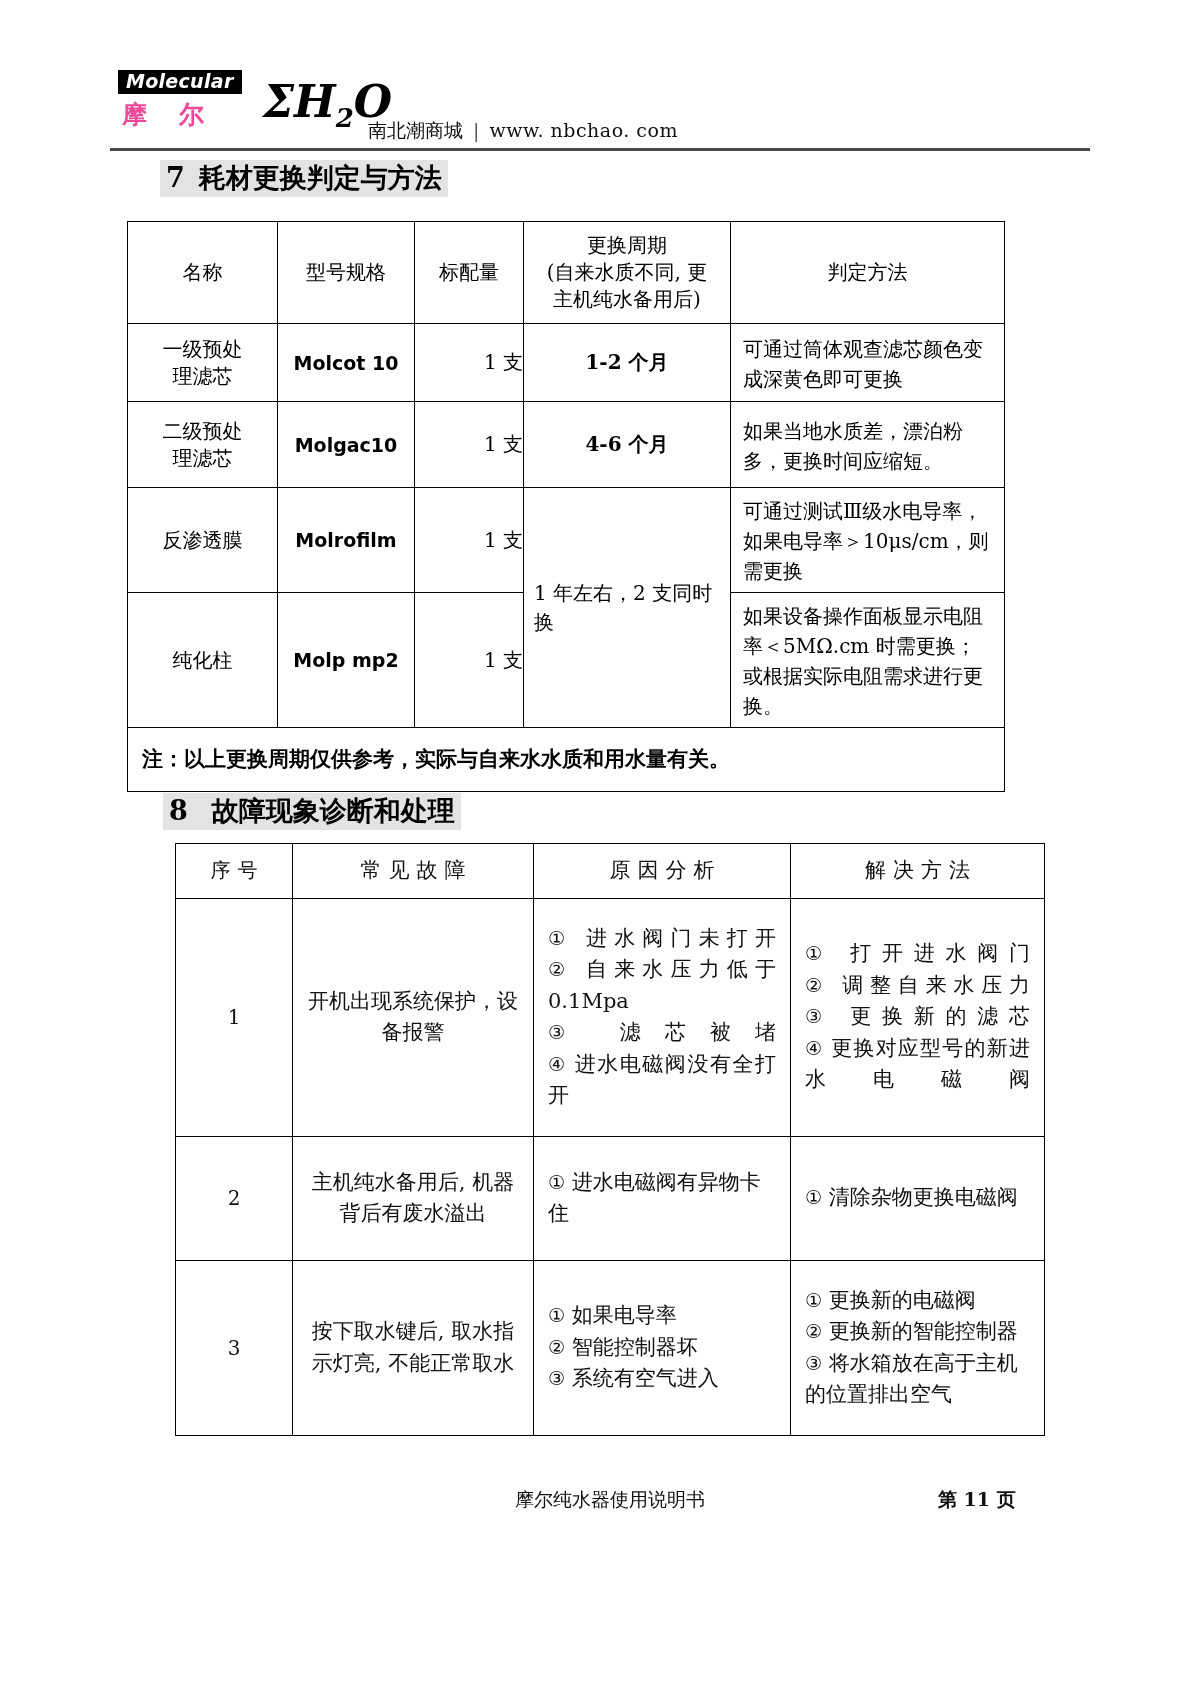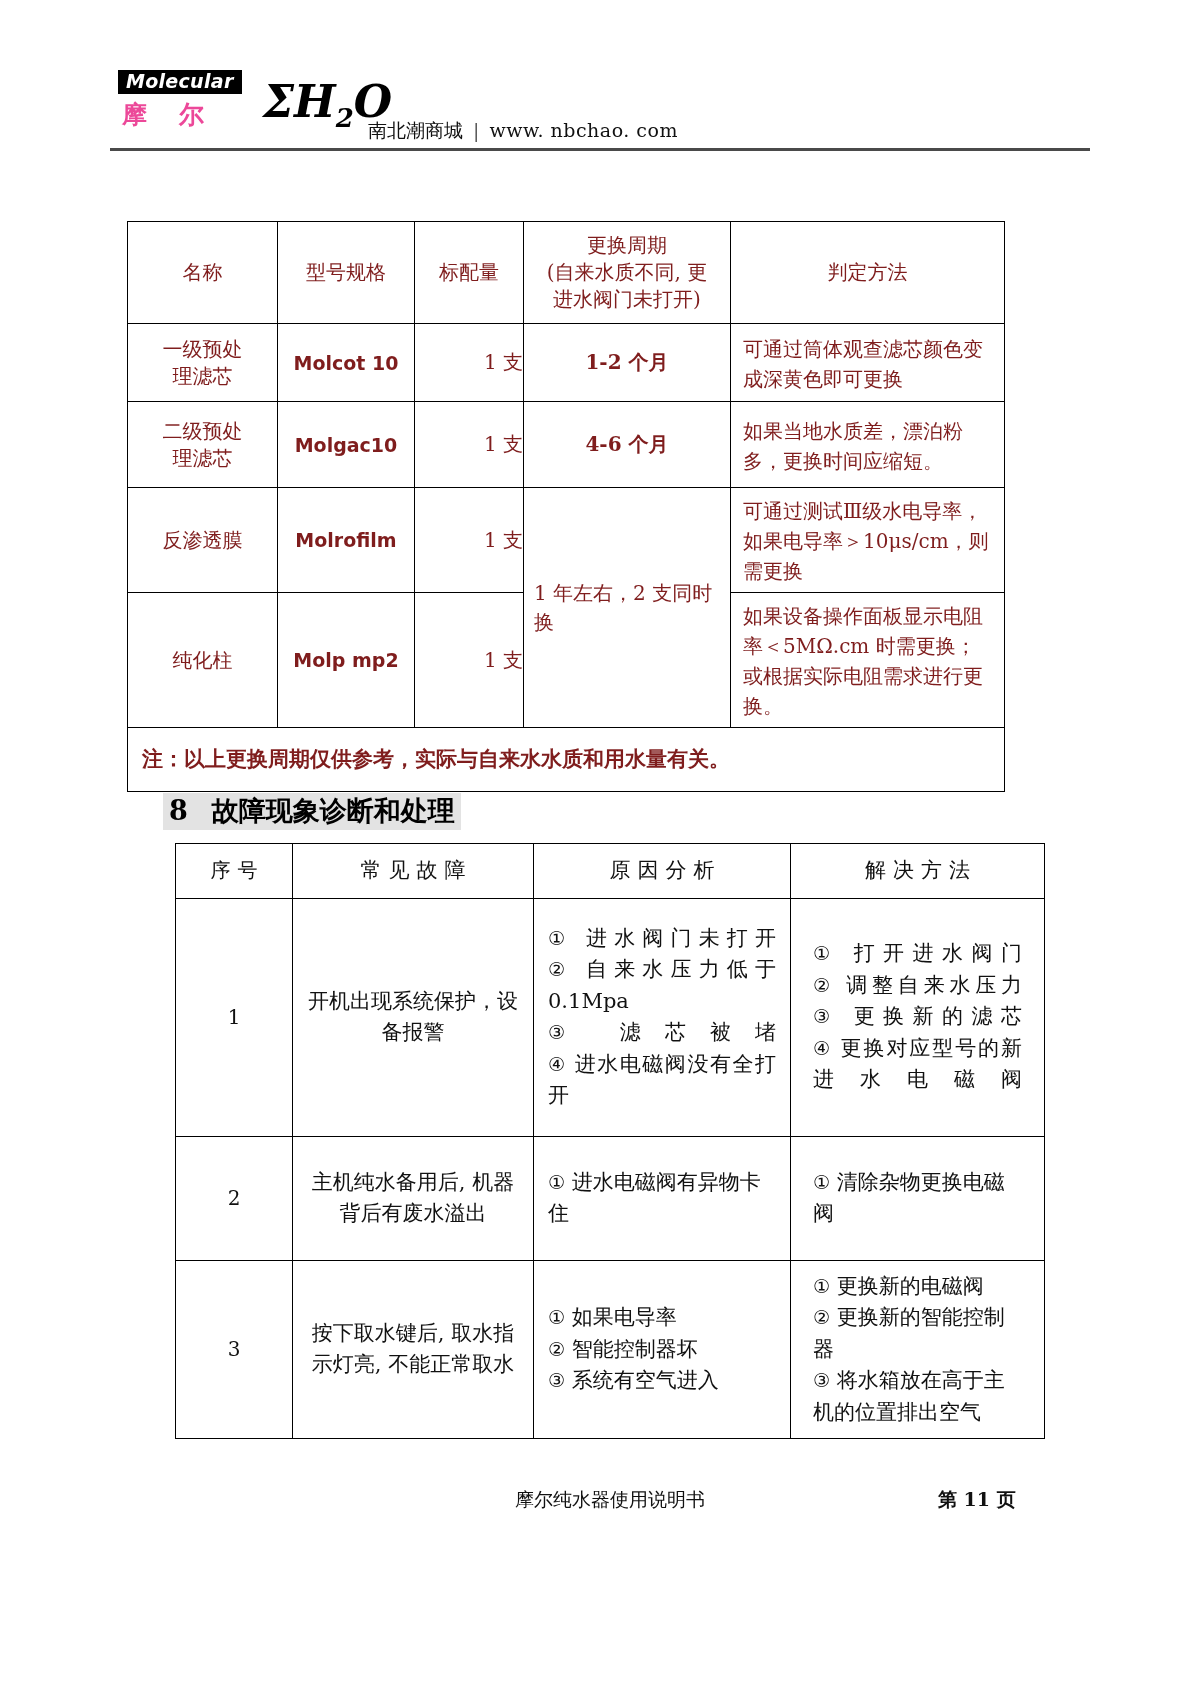--- a/index.html
+++ b/index.html
@@ -66,42 +66,42 @@
   .sec-num { padding-right:14px; }
   #sec8 .sec-num { padding-right:24px; }
 
   
   table { border-collapse:collapse; table-layout:fixed; }
   td, th { border:1.5px solid #000; vertical-align:middle; padding:0; }
 
   
   #t1-wrap { position:absolute; left:127px; top:221px; }
   #t1 { width:878px; }
-  #t1 td { font-family:"DejaVu Serif","Liberation Serif",serif; font-size:20px; color:#7f1d1d; }
+  #t1 td { font-family:"DejaVu Serif","Liberation Serif",serif; font-size:20px; color:#000000; }
   #t1 .c-name   { width:133px; text-align:center; line-height:1.35; padding:6px 8px; }
   #t1 .c-model  { width:120px; text-align:center; padding:6px 4px;
                   font-family:"DejaVu Sans","Liberation Sans",sans-serif; font-weight:bold; font-size:19px; }
   #t1 .c-qty    { width:92px;  text-align:right; padding:6px 0; }
   #t1 .c-period { width:190px; text-align:center; padding:8px 10px; line-height:1.45; }
   #t1 .c-period.merged { text-align:left; }
   #t1 .c-judge  { text-align:left; padding:8px 10px 6px 12px; line-height:1.5; }
   #t1 .hdr td { text-align:center; padding:10px 8px; line-height:1.35; }
   #t1 .note td { text-align:left; padding:14px 14px 16px 14px;
                  font-weight:bold; font-size:21px; line-height:1.4; }
   .bold-sans { font-family:"DejaVu Sans","Liberation Sans",sans-serif; font-weight:bold; }
 
   
   #t2-wrap { position:absolute; left:135px; top:843px;margin-left:40px; }
   #t2 { width:870px; }
   #t2 td { font-family:"DejaVu Serif","Liberation Serif",serif; font-size:21px; color:#111; }
   #t2 .h td { text-align:center; padding:11px 4px; letter-spacing:7px; text-indent:7px; }
   #t2 .c-no   { width:108px; text-align:center; font-size:20px; }
   #t2 .c-fault{ width:232px; text-align:center; line-height:1.5; padding:10px 12px; }
   #t2 .c-cause{ width:248px; text-align:left; line-height:1.5; padding:10px 14px; }
-  #t2 .c-fix  { text-align:left; line-height:1.5; padding:10px 22px; }
+  #t2 .c-fix  { text-align:left; line-height:1.5; padding:10px 14px; }
   #t2 .justify-cell { text-align:justify; text-align-last:justify; }
   .itm { display:block; }
   .mark { font-family:"DejaVu Sans","Liberation Sans",sans-serif; font-size:19px; }
 
   
   .footer {
     position:absolute; left:0; top:1487px; width:1200px;
     font-family:"DejaVu Serif","Liberation Serif",serif;
     font-size:19px; color:#111;
   }
@@ -118,32 +118,35 @@
       <div class="logo-badge">Molecular</div>
       <div class="logo-cn">摩尔</div>
       <div class="logo-h2o"><span>ΣH</span><sub>2</sub><span>O</span></div>
     </div>
     <div class="site-line">
       <span>南北潮商城</span><span class="sep">|</span><span class="site-url">www. nbchao. com</span>
     </div>
   </div>
   <div class="rule"></div>
 
+  <div class="sec-head" id="sec7">
+    <span class="sec-num">7</span><span>耗材更换判定与方法</span>
+  </div>
 
   <div id="t1-wrap">
   <table id="t1">
     <tbody>
           <tr class="hdr">
       <td class="c-name">名称</td>
       <td class="c-model" style="font-family:'DejaVu Serif','Liberation Serif',serif;font-weight:normal;font-size:20px;">型号规格</td>
       <td class="c-qty">标配量</td>
       <td class="c-period">
         <span class="itm">更换周期</span>
         <span class="itm">(自来水质不同, 更</span>
-        <span class="itm">进水阀门未打开)</span>
+        <span class="itm">主机纯水备用后)</span>
       </td>
       <td class="c-judge" style="text-align:center;">判定方法</td>
     </tr>
 
     <tr style="height:78px;">
       <td class="c-name" style="white-space:pre-line;">一级预处
 理滤芯</td>
       <td class="c-model">Molcot 10</td>
       <td class="c-qty">1 支</td>
       <td class="c-period bold-sans">1-2 个月</td>

